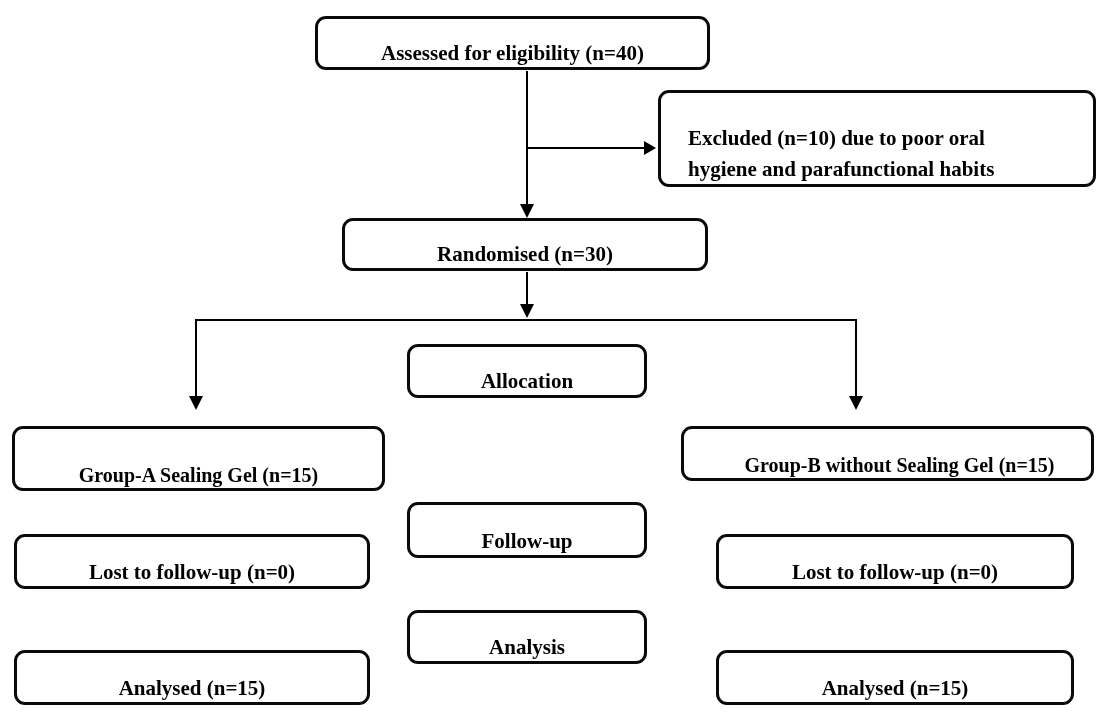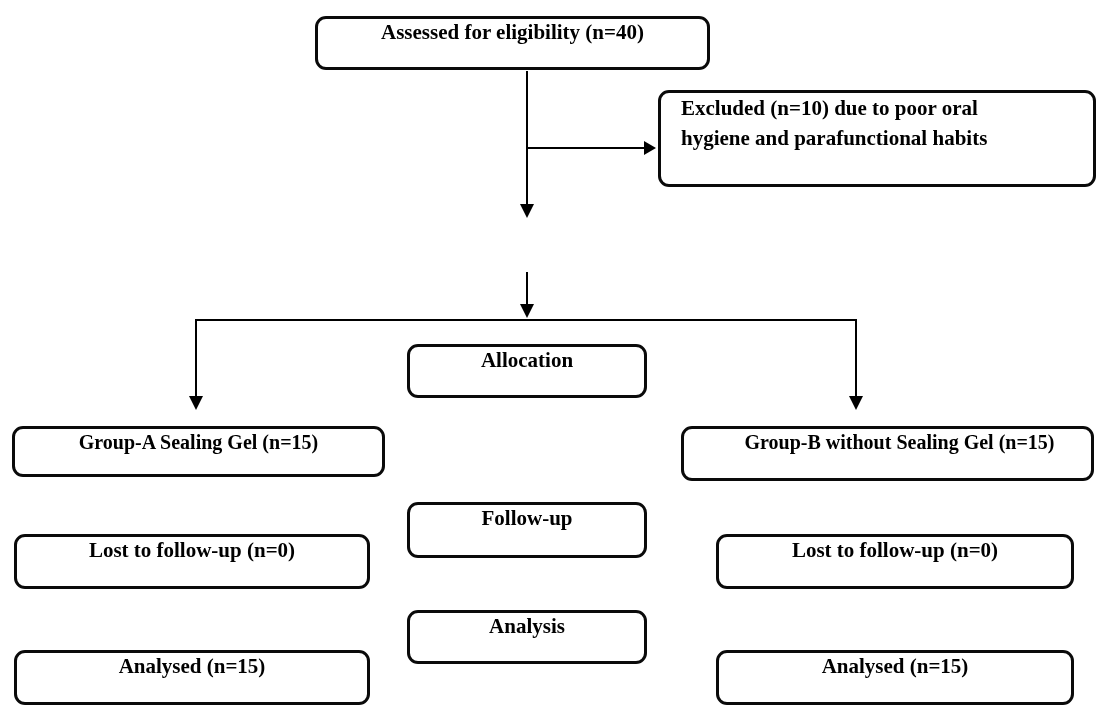--- a/index.html
+++ b/index.html
@@ -18,35 +18,35 @@
     width: 1103px; height: 715px;
     pointer-events: none;
   }
   .node {
     position: absolute;
     box-sizing: border-box;
     border: 3px solid #0a0a0a;
     border-radius: 11px;
     background: #ffffff;
     display: flex;
-    align-items: flex-start;
+    align-items: flex-end;
     justify-content: center;
     text-align: center;
     font-weight: 700;
     line-height: 1.3;
   }
   .node span { display: block; }
   
   .n-assessed   { left: 315px; top: 16px;  width: 395px; height: 54px; font-size: 21px; }
   .n-excluded   { left: 658px; top: 90px;  width: 438px; height: 97px; font-size: 21px;
                   justify-content: flex-start; text-align: left; padding-left: 20px; line-height: 1.45; }
-  .n-excluded .lines { text-align: left; }
+  .n-excluded .lines { text-align: left; margin-left: 7px; }
   .n-randomised { left: 342px; top: 218px; width: 366px; height: 53px; font-size: 21px; }
   .n-allocation { left: 407px; top: 344px; width: 240px; height: 54px; font-size: 21px; }
-  .n-group-a    { left: 12px;  top: 426px; width: 373px; height: 51px; font-size: 20px; }
+  .n-group-a    { left: 12px;  top: 426px; width: 373px; height: 65px; font-size: 20px; }
   .n-group-b    { left: 681px; top: 426px; width: 413px; height: 55px; font-size: 20px; padding-left: 24px; }
   .n-follow-up  { left: 407px; top: 502px; width: 240px; height: 56px; font-size: 21px; }
   .n-lost-a     { left: 14px;  top: 534px; width: 356px; height: 55px; font-size: 21px; }
   .n-lost-b     { left: 716px; top: 534px; width: 358px; height: 55px; font-size: 21px; }
   .n-analysis   { left: 407px; top: 610px; width: 240px; height: 54px; font-size: 21px; }
   .n-analysed-a { left: 14px;  top: 650px; width: 356px; height: 55px; font-size: 21px; }
   .n-analysed-b { left: 716px; top: 650px; width: 358px; height: 55px; font-size: 21px; }
 </style>
 </head>
 <body>
@@ -75,20 +75,23 @@
     <span>Assessed for eligibility (n=40)</span>
   </div>
 
   <div class="node n-excluded">
     <span class="lines">
       <span>Excluded (n=10) due to poor oral</span>
       <span>hygiene and parafunctional habits</span>
     </span>
   </div>
 
+  <div class="node n-randomised">
+    <span>Randomised (n=30)</span>
+  </div>
 
   <div class="node n-allocation">
     <span>Allocation</span>
   </div>
 
   <div class="node n-group-a">
     <span>Group-A Sealing Gel (n=15)</span>
   </div>
 
   <div class="node n-group-b">

